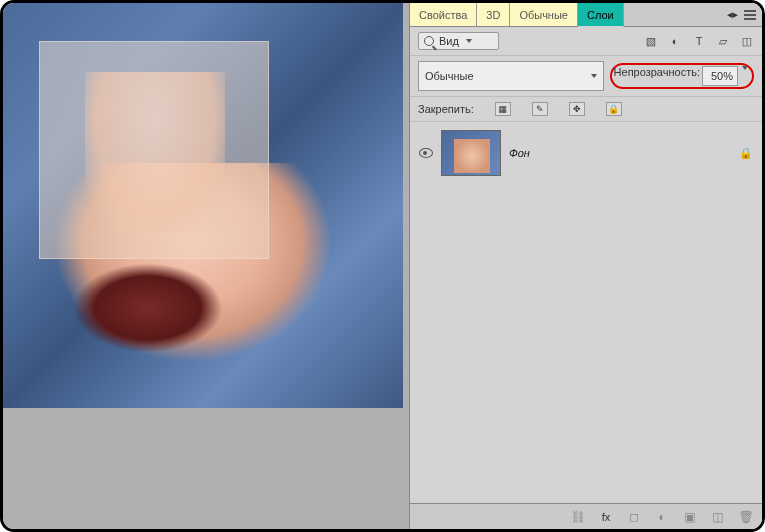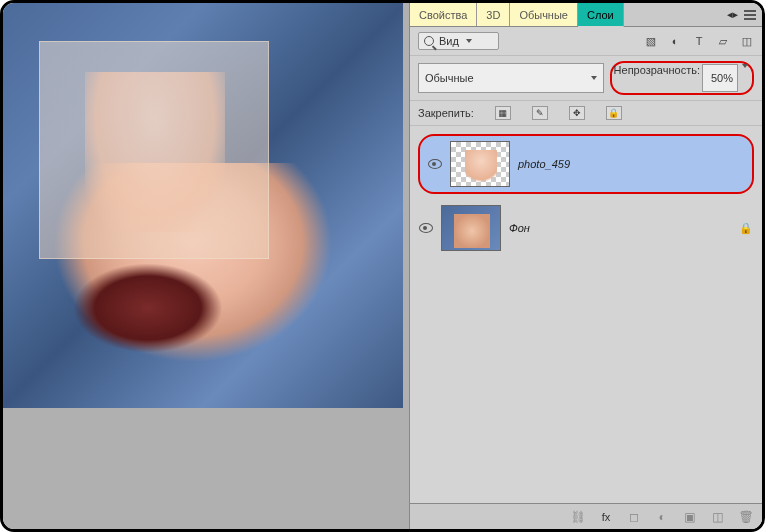--- a/index.html
+++ b/index.html
@@ -22,21 +22,21 @@
 .ham{width:12px;height:10px;display:flex;flex-direction:column;justify-content:space-between}
 .ham span{height:2px;background:#555}
 .row{display:flex;align-items:center;padding:5px 8px;gap:6px;border-bottom:1px solid #bdbdbd}
 .search-box{display:flex;align-items:center;background:#eaeaea;border:1px solid #999;border-radius:2px;padding:2px 5px;width:81px;gap:5px}
 .mag{width:10px;height:10px;border:1.5px solid #555;border-radius:50%;position:relative}
 .mag::after{content:"";position:absolute;width:5px;height:1.5px;background:#555;bottom:-3px;right:-4px;transform:rotate(45deg)}
 .icon-row{margin-left:auto;display:flex;gap:10px;align-items:center}
 .tiny-icon{width:14px;height:14px;display:flex;align-items:center;justify-content:center;color:#444}
 .dropdown{flex:1;background:#eee;border:1px solid #999;padding:8px 6px;display:flex;align-items:center;justify-content:space-between;height:30px}
 .label-r{color:#333;white-space:nowrap}
-.num-input{width:36px;background:#eee;border:1px solid #999;text-align:right;padding:2px 4px;height:28px}
+.num-input{width:36px;background:#eee;border:1px solid #999;text-align:right;padding:2px 4px;height:20px}
 .hi-red{border:2.5px solid #d00;border-radius:14px;padding:1px 2px;display:flex;align-items:flex-start;gap:2px}
 .lock-row{display:flex;align-items:center;padding:5px 8px;gap:21px;border-bottom:1px solid #bdbdbd}
 .mini{width:16px;height:14px;background:#ddd;border:1px solid #999;display:flex;align-items:center;justify-content:center;font-size:9px}
 .layers{flex:1;background:#d4d4d4;overflow:auto;padding:4px 2px}
 .layer{display:flex;align-items:center;padding:3px 6px;gap:8px;margin:1px 1px}
 .layer.sel{background:#a8c4ee}
 .layer.hi{outline:2.5px solid #d00;border-radius:14px;margin:6px 8px 10px 8px;padding:5px 8px}
 .eye{width:14px;height:10px;border:1.5px solid #555;border-radius:60%;position:relative}
 .eye::after{content:"";position:absolute;width:4px;height:4px;background:#555;border-radius:50%;left:3px;top:1.5px}
 .thumb{width:60px;height:46px;border:1px solid #666;background:#fff;position:relative;overflow:hidden}
@@ -115,28 +115,20 @@
 
     <div class="lock-row">
       <span>Закрепить:</span>
       <div class="mini">▦</div>
       <div class="mini">✎</div>
       <div class="mini">✥</div>
       <div class="mini">🔒</div>
     </div>
 
     <div class="layers">
-      <div class="layer sel hi">
-        <div class="eye"></div>
-        <div class="thumb">
-          <div class="checker"></div>
-            <div class="thumb-baby"></div>
-        </div>
-        <span class="layer-name">photo_459</span>
-      </div>
       <div class="layer">
         <div class="eye"></div>
         <div class="thumb">
           <div class="thumb-bg"></div>
             <div class="thumb-face"></div>
         </div>
         <span class="layer-name">Фон</span>
         <span class="lock-icn">🔒</span>
       </div>
     </div>

